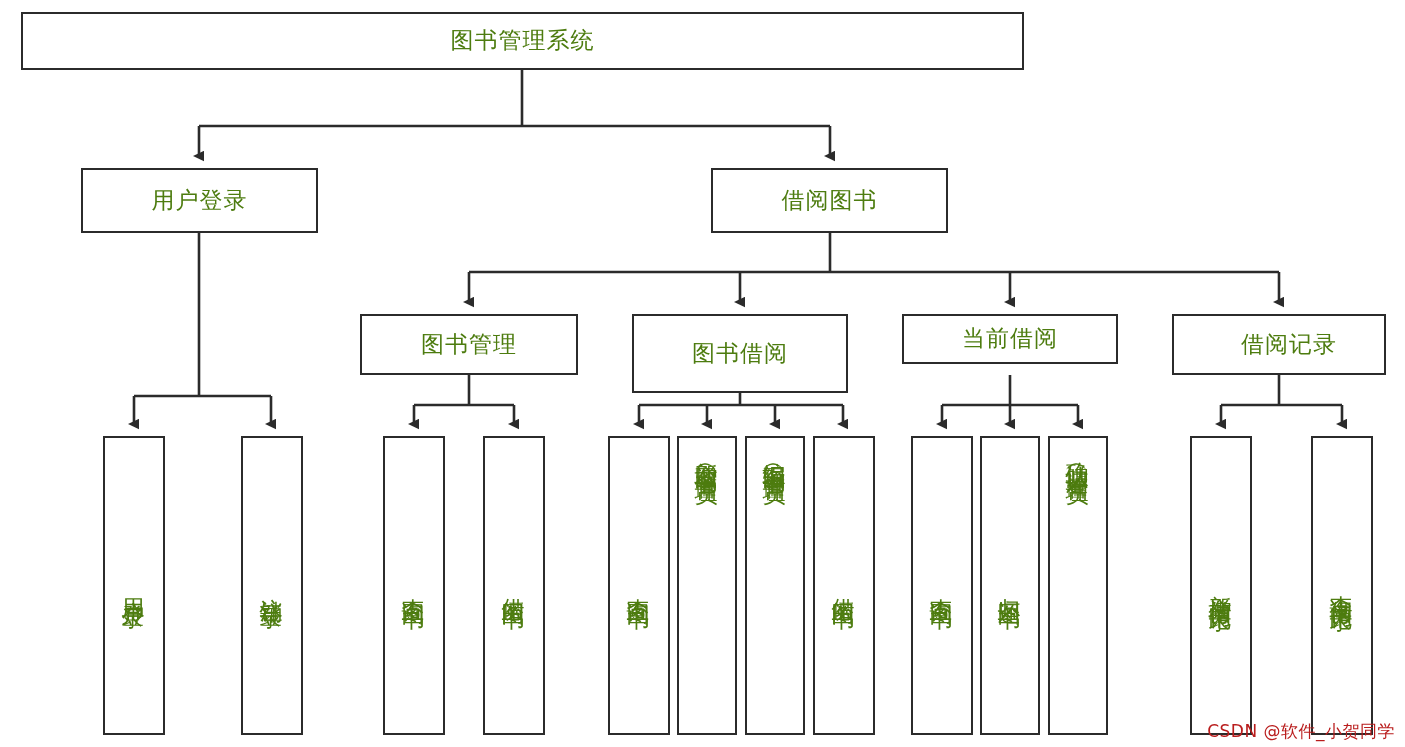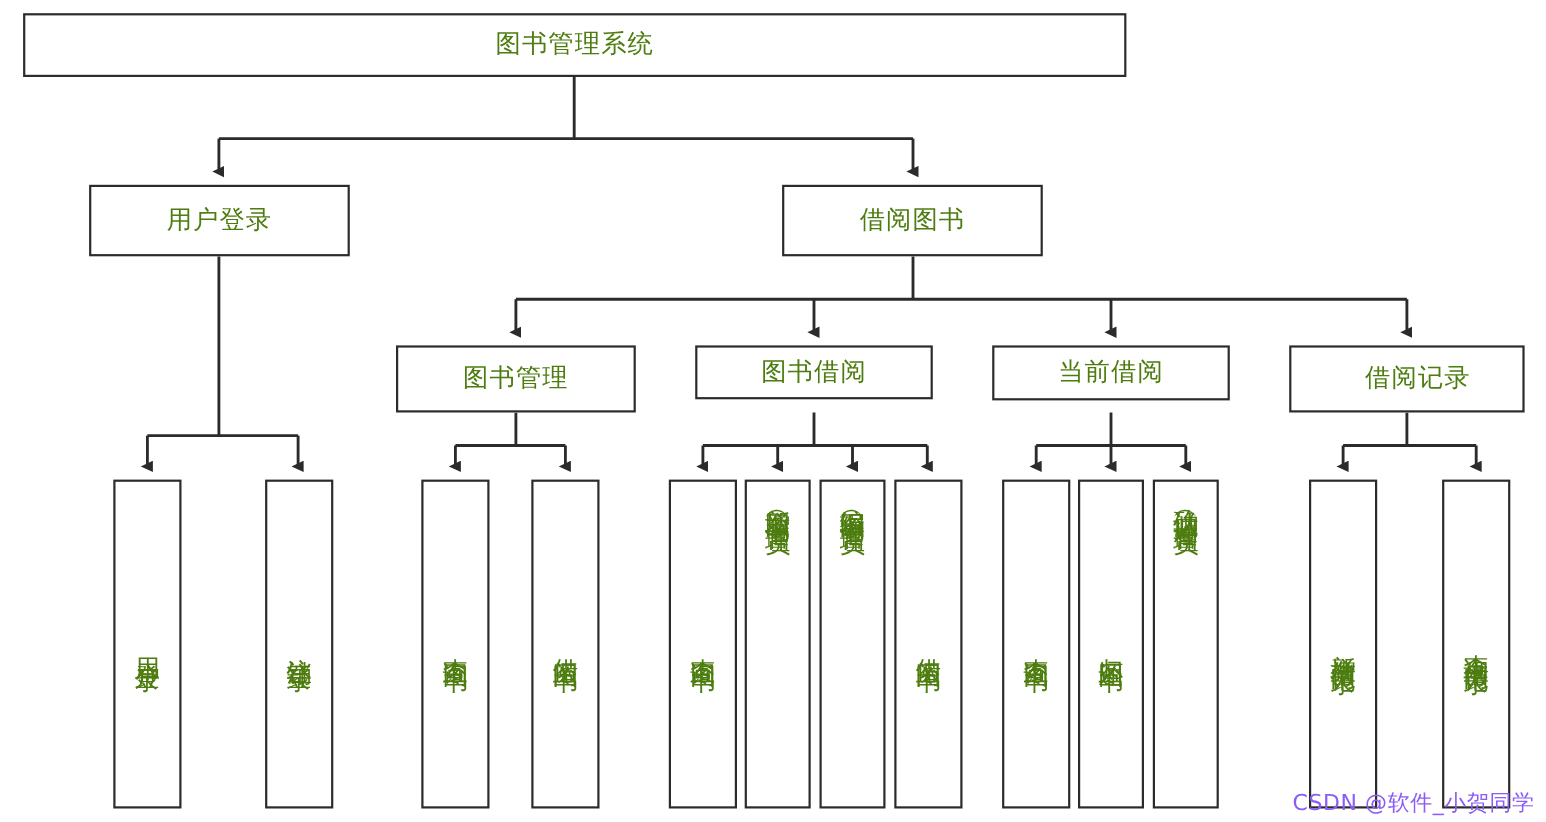--- a/index.html
+++ b/index.html
@@ -45,22 +45,22 @@
     align-items: center;
     justify-content: center;
   }
   .node.v.top {
     justify-content: flex-start;
   }
   .watermark {
     position: absolute;
     right: 10px;
     bottom: 4px;
-    font-size: 20px;
-    color: #8b5cf6;
+    font-size: 17px;
+    color: #b91c1c;
     letter-spacing: 0.5px;
     z-index: 5;
     white-space: nowrap;
   }
 </style>
 </head>
 <body>
 
 <div id="canvas">
 
@@ -113,21 +113,21 @@
       <path d="M1342,405 L1342,424" marker-end="url(#arrow)"></path>
     </g>
   </svg>
 
   <div class="node h" style="left:21px; top:12px; width:1003px; height:58px;">图书管理系统</div>
 
   <div class="node h" style="left:81px; top:168px; width:237px; height:65px;">用户登录</div>
   <div class="node h" style="left:711px; top:168px; width:237px; height:65px;">借阅图书</div>
 
   <div class="node h" style="left:360px; top:314px; width:218px; height:61px;">图书管理</div>
-  <div class="node h" style="left:632px; top:314px; width:216px; height:49px;">图书借阅</div>
+  <div class="node h" style="left:632px; top:314px; width:216px; height:79px;">图书借阅</div>
   <div class="node h" style="left:902px; top:314px; width:216px; height:50px;">当前借阅</div>
   <div class="node h" style="left:1172px; top:314px; width:214px; height:61px;padding-left:20px;">借阅记录</div>
 
   <div class="node v" style="left:103px; top:436px; width:62px; height:299px;">用户登录</div>
   <div class="node v" style="left:241px; top:436px; width:62px; height:299px;">注销登录</div>
 
   <div class="node v" style="left:383px; top:436px; width:62px; height:299px;">查询图书</div>
   <div class="node v" style="left:483px; top:436px; width:62px; height:299px;">借阅图书</div>
 
   <div class="node v" style="left:608px; top:436px; width:62px; height:299px;">查询图书</div>

